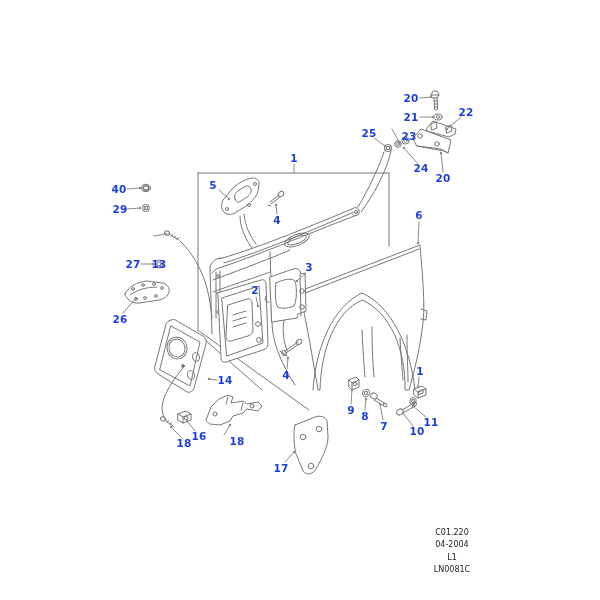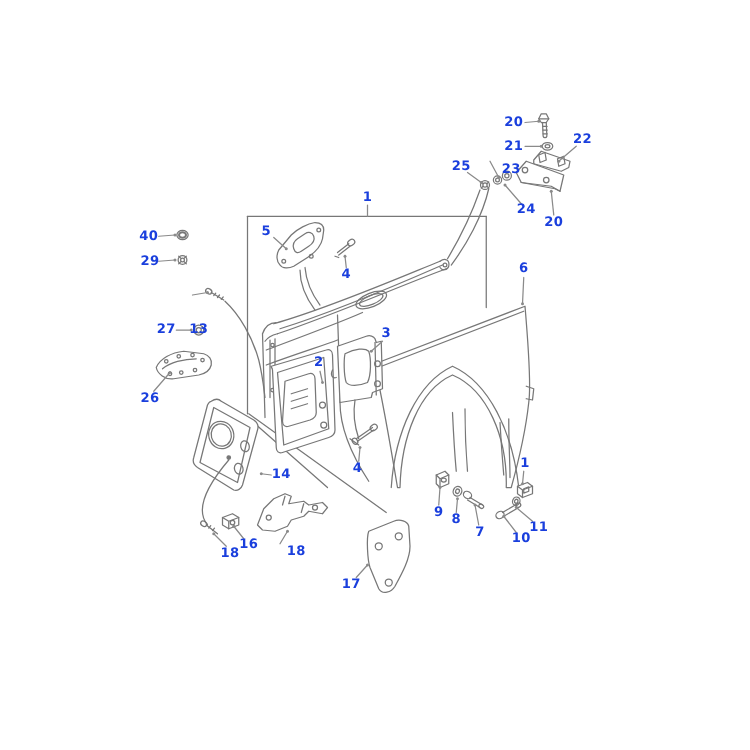--- a/index.html
+++ b/index.html
@@ -344,15 +344,21 @@
       <div class="callout" style="left: 466px; top: 112px;">22</div>
       <div class="callout" style="left: 389px; top: 136px; margin-left: 20px;">23</div>
       <div class="callout" style="left: 421px; top: 168px;">24</div>
       <div class="callout" style="left: 369px; top: 133px;">25</div>
       <div class="callout" style="left: 120px; top: 319px;">26</div>
       <div class="callout" style="left: 133px; top: 264px;">27</div>
       <div class="callout" style="left: 119px; top: 189px;">40</div>
       <div class="callout" style="left: 120px; top: 209px;">29</div>
     </div>
 
-
-
+<div class="refblock">
+  <div>C01.220</div>
+  <div>04-2004</div>
+  <div>L1</div>
+  <div>LN0081C</div>
 </div>
 
+
+</div>
+
 </body></html>

